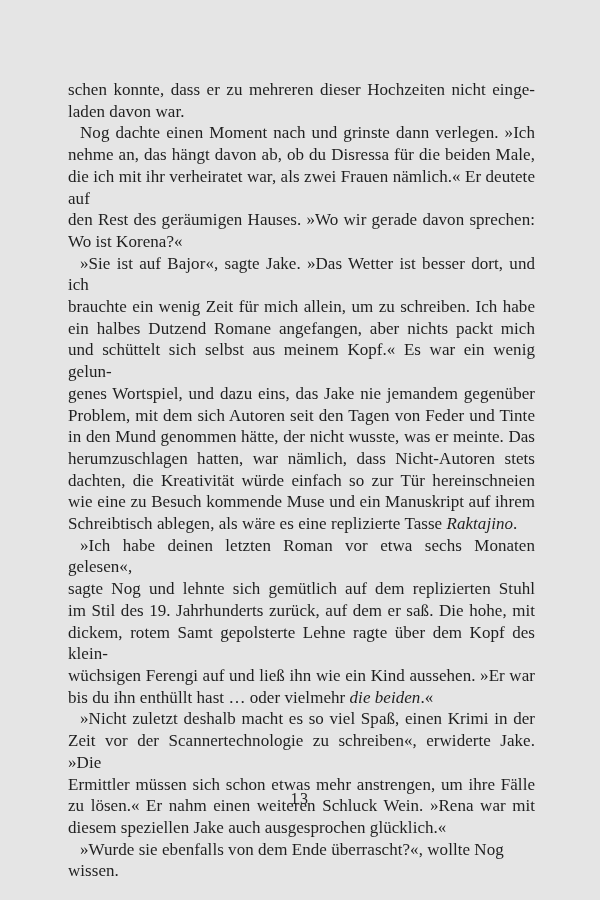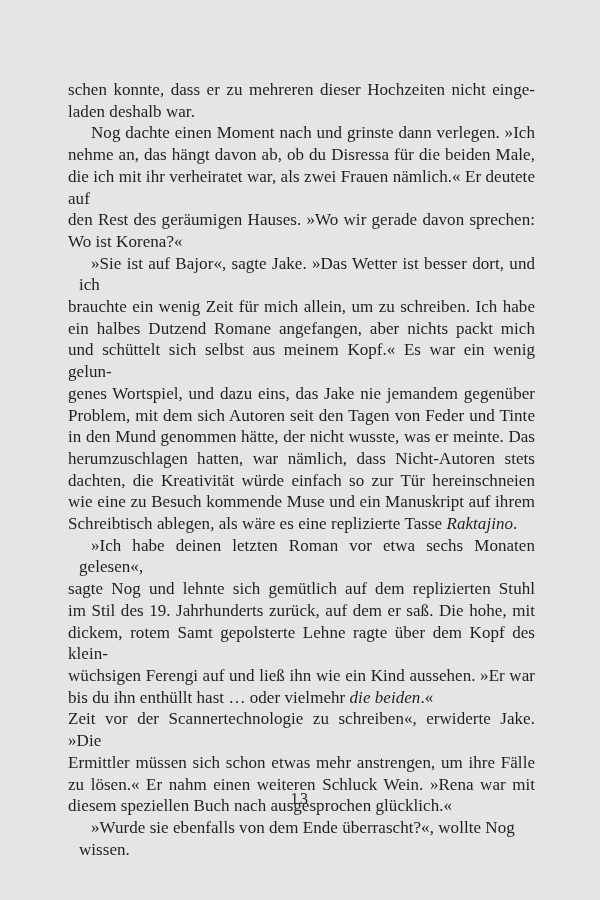--- a/index.html
+++ b/index.html
@@ -34,21 +34,20 @@
     text-align: left;
     white-space: normal;
   }
   .line.just {
     text-align: justify;
     text-align-last: justify;
     text-justify: inter-word;
   }
   .line.indent {
     text-indent: 12px;
-    margin-left: 11px;
   }
   .line em {
   }
   .page-number {
     position: absolute;
     top: 790px;
     left: 0;
     width: 600px;
     text-align: center;
     font-size: 16px;
@@ -56,21 +55,21 @@
     color: #1f1f1f;
   }
 </style>
 </head>
 <body>
 
 <div class="page">
   <div class="text-block">
       <div class="paragraph">
         <div class="line just">schen konnte, dass er zu mehreren dieser Hochzeiten nicht einge-</div>
-        <div class="line">laden deshalb war.</div>
+        <div class="line">laden davon war.</div>
       </div>
       <div class="paragraph">
         <div class="line just indent">Nog dachte einen Moment nach und grinste dann verlegen. »Ich</div>
         <div class="line just">nehme an, das hängt davon ab, ob du Disressa für die beiden Male,</div>
         <div class="line just">die ich mit ihr verheiratet war, als zwei Frauen nämlich.« Er deutete auf</div>
         <div class="line just">den Rest des geräumigen Hauses. »Wo wir gerade davon sprechen:</div>
         <div class="line">Wo ist Korena?«</div>
       </div>
       <div class="paragraph">
         <div class="line just indent">»Sie ist auf Bajor«, sagte Jake. »Das Wetter ist besser dort, und ich</div>
@@ -87,23 +86,24 @@
       </div>
       <div class="paragraph">
         <div class="line just indent">»Ich habe deinen letzten Roman vor etwa sechs Monaten gelesen«,</div>
         <div class="line just">sagte Nog und lehnte sich gemütlich auf dem replizierten Stuhl</div>
         <div class="line just">im Stil des 19. Jahrhunderts zurück, auf dem er saß. Die hohe, mit</div>
         <div class="line just">dickem, rotem Samt gepolsterte Lehne ragte über dem Kopf des klein-</div>
         <div class="line just">wüchsigen Ferengi auf und ließ ihn wie ein Kind aussehen. »Er war</div>
         <div class="line">bis du ihn enthüllt hast … oder vielmehr <em>die beiden</em>.«</div>
       </div>
       <div class="paragraph">
+        <div class="line just indent">»Nicht zuletzt deshalb macht es so viel Spaß, einen Krimi in der</div>
         <div class="line just">Zeit vor der Scannertechnologie zu schreiben«, erwiderte Jake. »Die</div>
         <div class="line just">Ermittler müssen sich schon etwas mehr anstrengen, um ihre Fälle</div>
         <div class="line just">zu lösen.« Er nahm einen weiteren Schluck Wein. »Rena war mit</div>
-        <div class="line">diesem speziellen Buch nach ausgesprochen glücklich.«</div>
+        <div class="line">diesem speziellen Jake auch ausgesprochen glücklich.«</div>
       </div>
       <div class="paragraph">
         <div class="line indent">»Wurde sie ebenfalls von dem Ende überrascht?«, wollte Nog wissen.</div>
       </div>
     </div>
   <div class="page-number">13</div>
 </div>
 
 </body></html>

